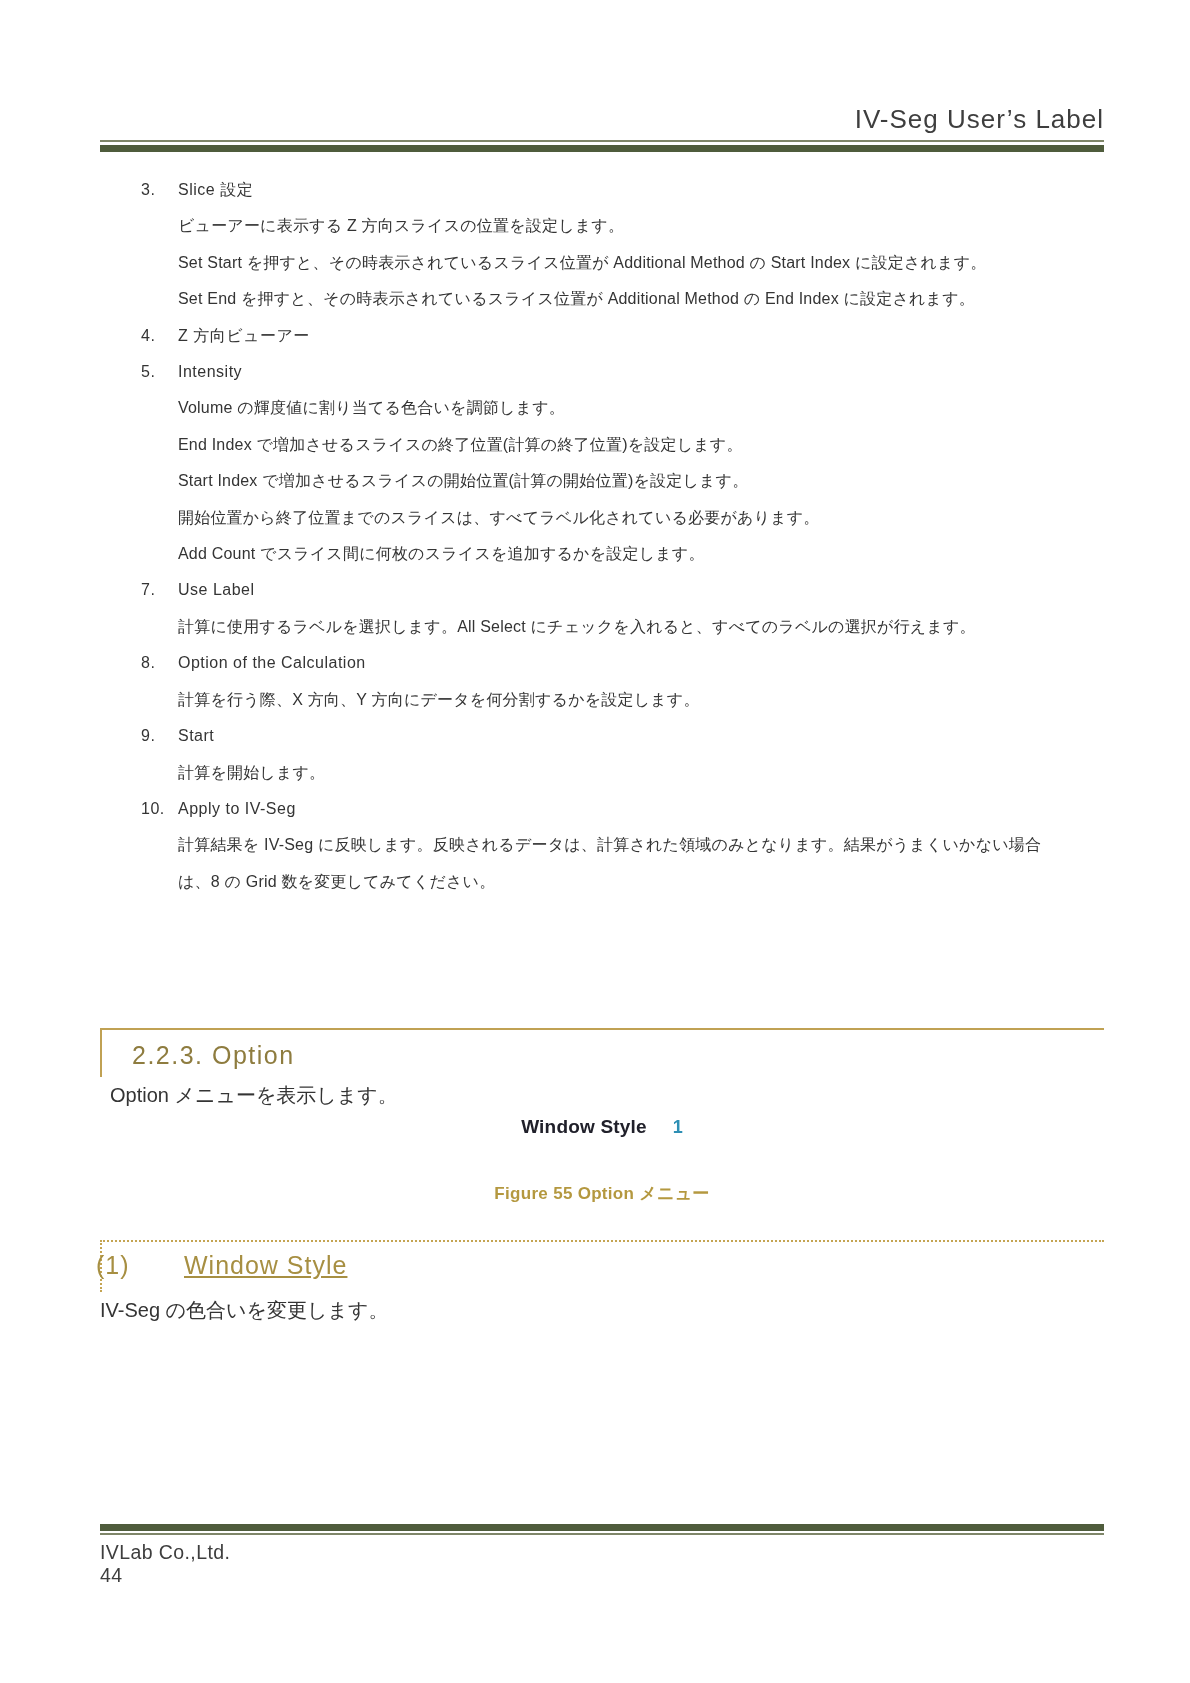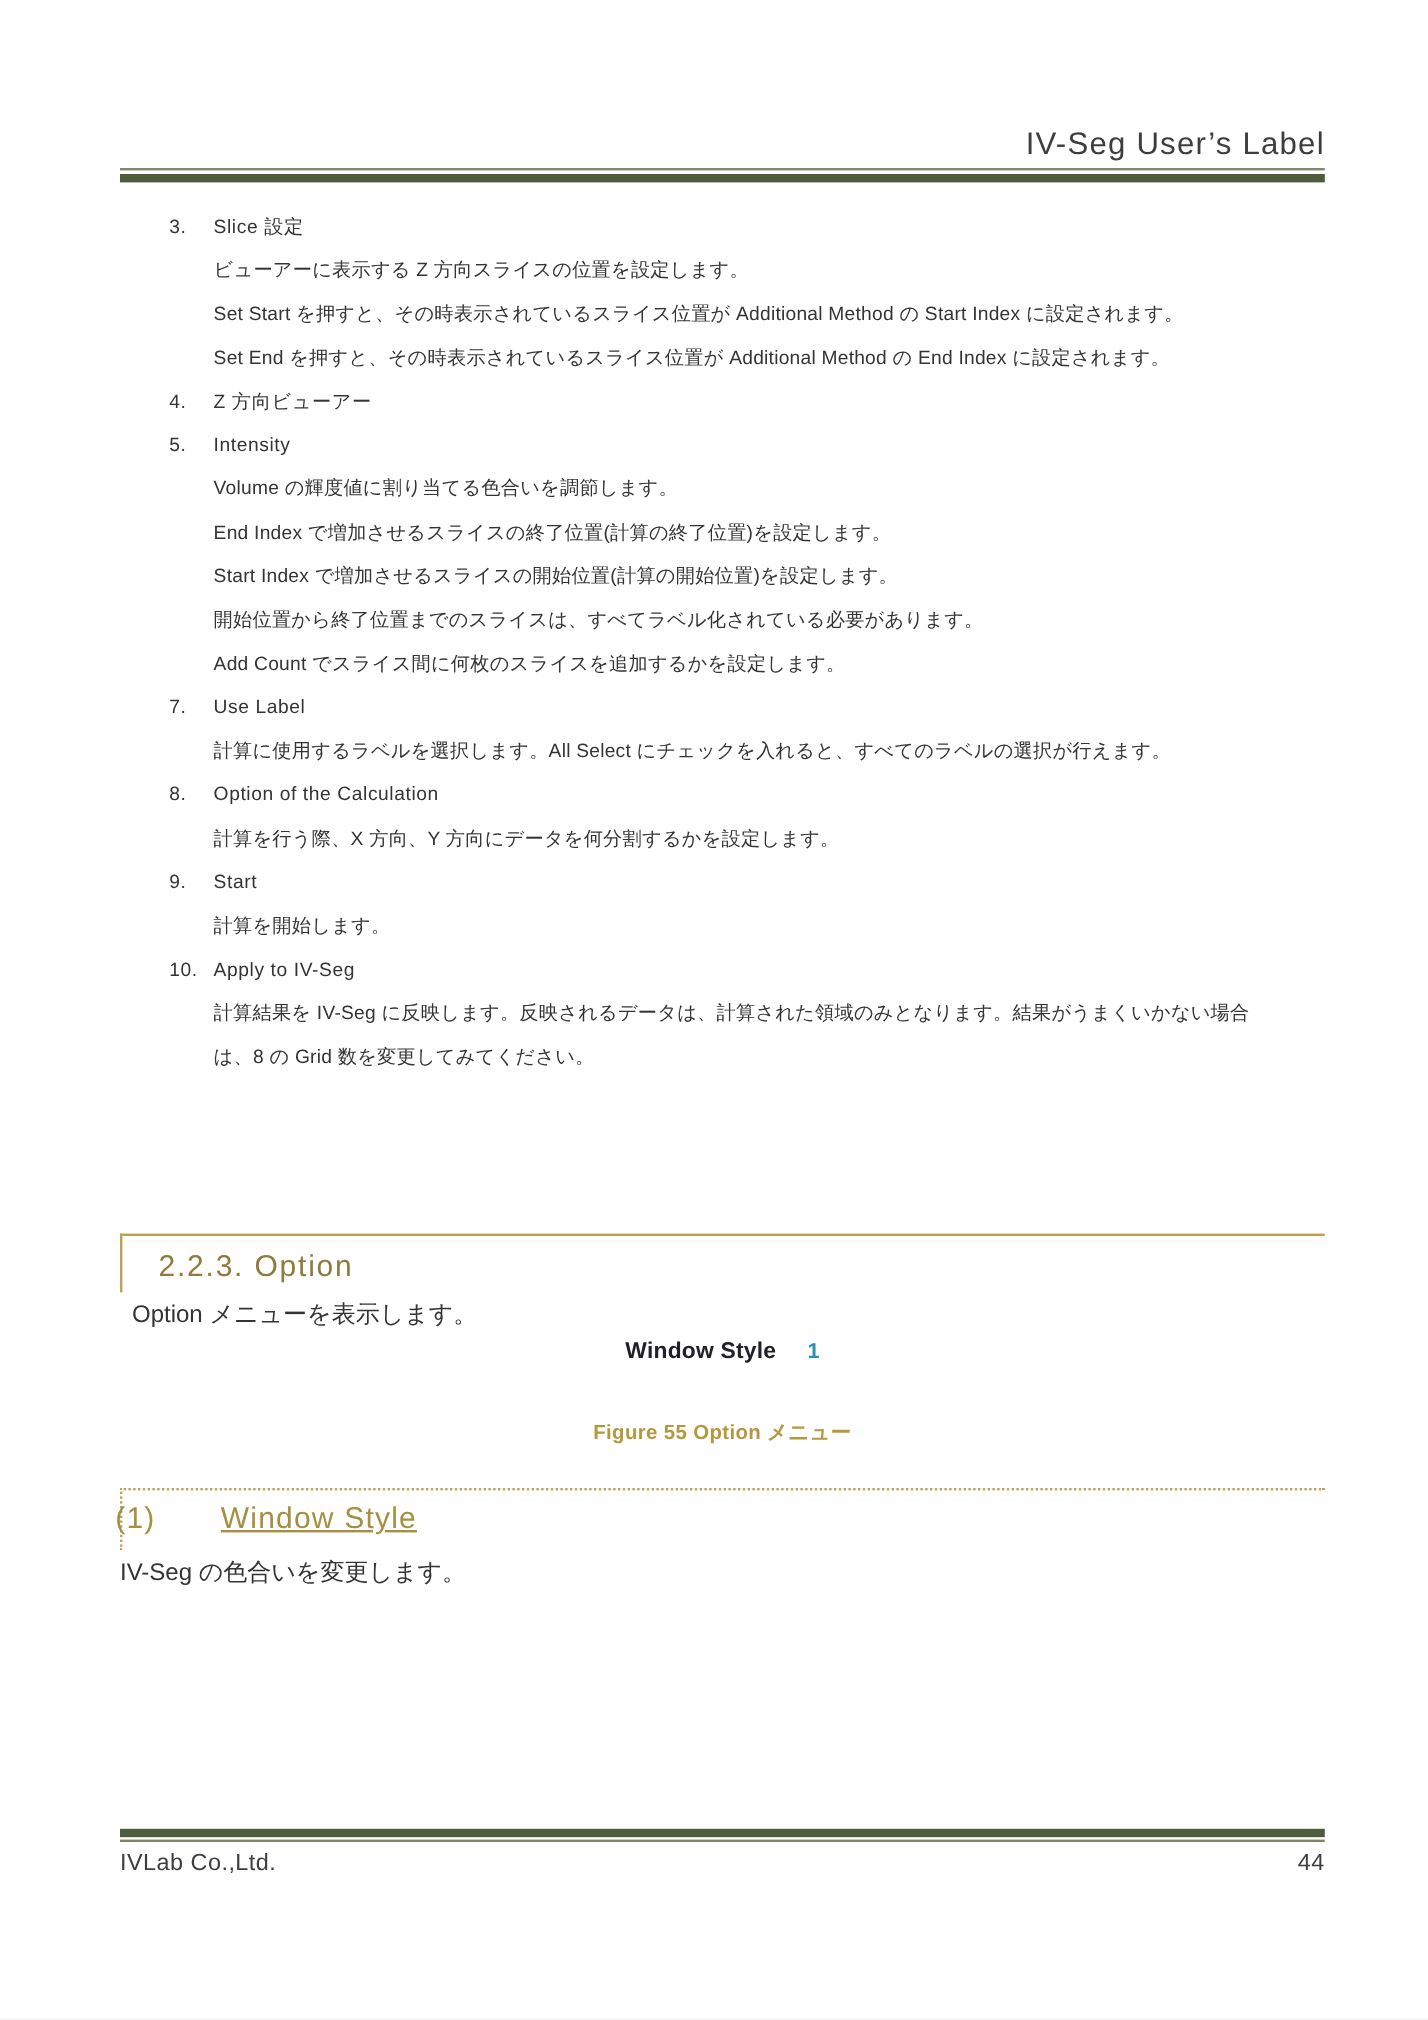--- a/index.html
+++ b/index.html
@@ -73,21 +73,21 @@
     position:absolute; top:1297px; left:100px;
     font-size:20px; color:#343434;
   }
 
   
   .rule-thick-bottom { top:1524px; height:7px; background:#4F5C3C; }
   .rule-thin-bottom  { top:1533px; height:2px; background:#7F8669; }
   .footer-row {
     position:absolute; top:1541px; left:100px; width:1004px;
     display:flex; justify-content:space-between;
-    font-size:19.5px; color:#3E3E3E; letter-spacing:0.4px;
+    font-size:19.5px; color:#3E3E3E; letter-spacing:0.4px;flex-direction:column;
   }
 </style>
 </head>
 <body>
 
 <div class="page">
 
   <div class="header-title">IV-Seg User’s Label</div>
   <div class="rule rule-thin-top"></div>
   <div class="rule rule-thick-top"></div>

